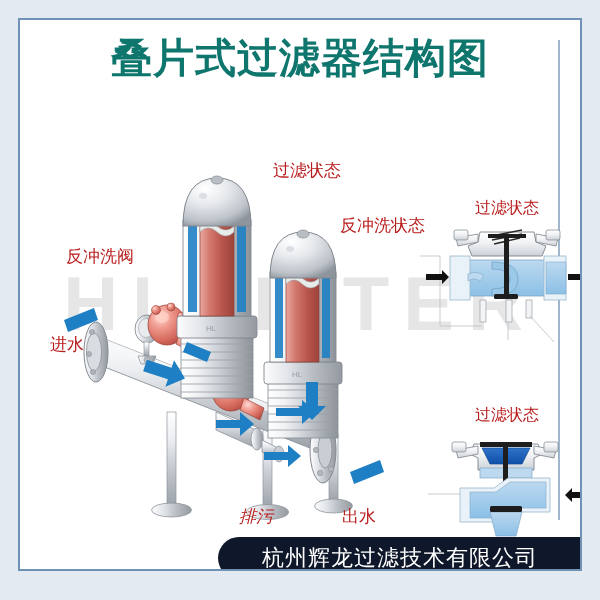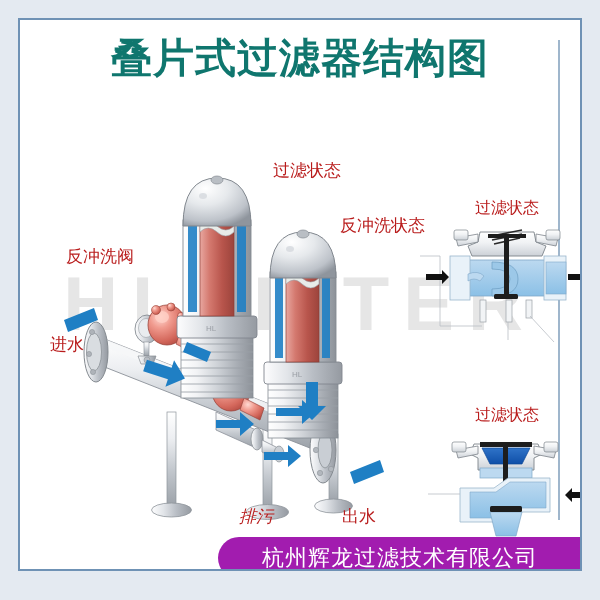--- a/index.html
+++ b/index.html
@@ -79,21 +79,21 @@
     background: #9fb6cc;
     z-index: 2;
   }
   
   #banner {
     position: absolute;
     left: 198px;
     top: 517px;
     width: 364px;
     height: 42px;
-    background: #a21caf;
+    background: #0f172a;
     border-top-left-radius: 21px;
     border-bottom-left-radius: 21px;
     display: flex;
     align-items: center;
     justify-content: center;
     z-index: 6;
   }
   #banner-text {
     color: #ffffff;
     font-size: 22px;

